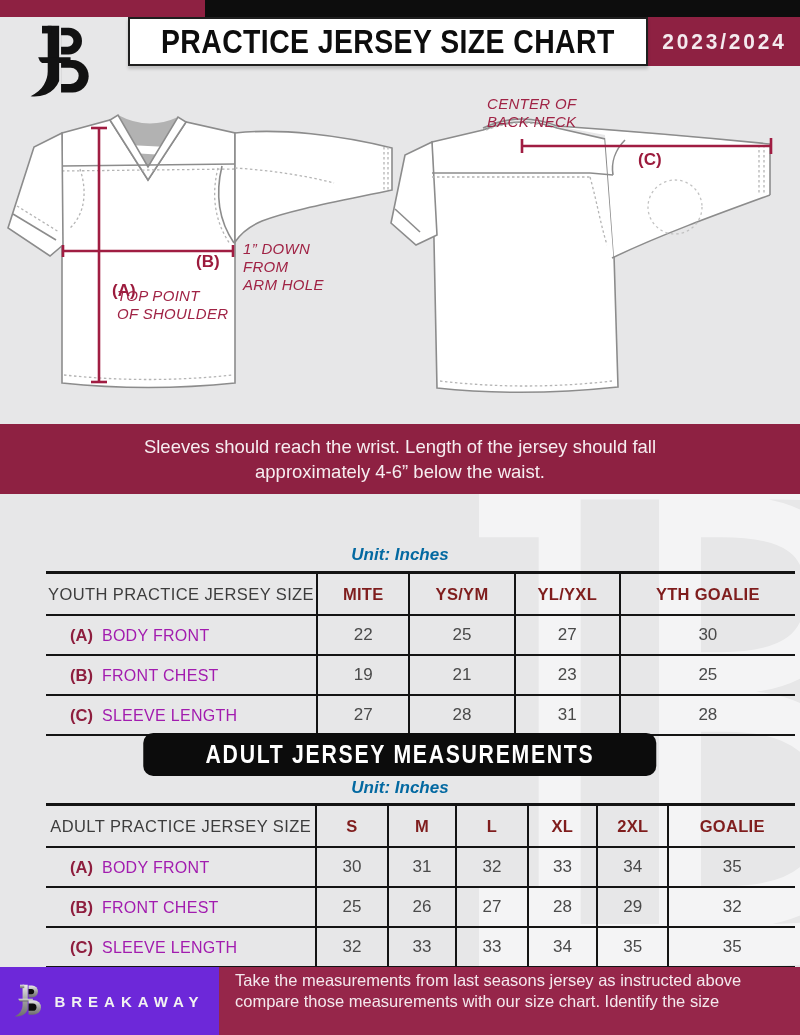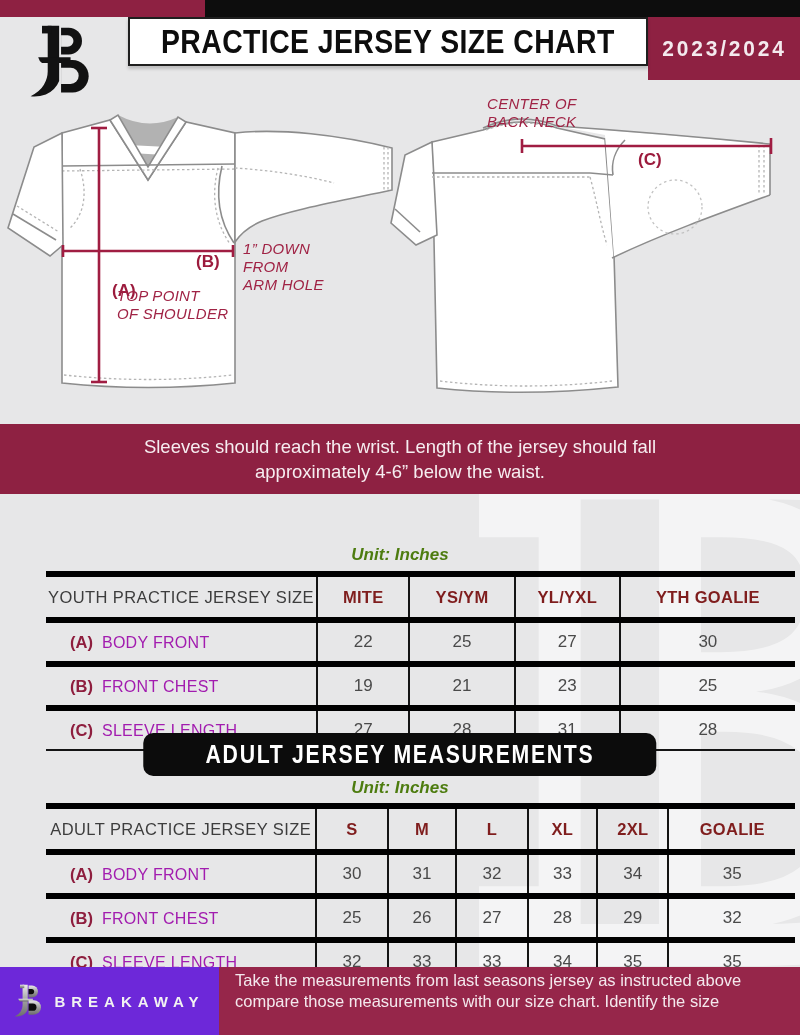--- a/index.html
+++ b/index.html
@@ -24,21 +24,21 @@
     position:absolute;left:128px;top:17px;width:520px;height:49px;
     background:#ffffff;border:2px solid #1f1f1f;box-sizing:border-box;
     display:flex;align-items:center;justify-content:center;
     box-shadow:0 3px 3px rgba(0,0,0,0.18);z-index:2;
   }
   .title-box .condensed{
     font-size:33px;font-weight:800;color:#0d0d0d;letter-spacing:0.5px;
     display:inline-block;transform:scaleX(0.86);white-space:nowrap;
   }
   .year-box{
-    position:absolute;left:648px;top:17px;width:152px;height:63px;background:#8e2142;
+    position:absolute;left:648px;top:17px;width:152px;height:49px;background:#8e2142;
     display:flex;align-items:center;justify-content:center;z-index:1;
   }
   .year-box .condensed{
     font-size:22px;font-weight:700;color:#f4eaee;letter-spacing:3px;
     display:inline-block;transform:scaleX(0.95);white-space:nowrap;
   }
   
   .diagram{position:absolute;left:0;top:95px;width:800px;height:329px;z-index:1;}
   .diagram svg{position:absolute;left:0;top:0;}
   .dim-label{position:absolute;color:#9c1b3d;font-weight:bold;font-size:17px;}
@@ -54,29 +54,29 @@
     position:absolute;left:50%;transform:translateX(-50%);
     height:43px;background:#0c0c0c;border-radius:10px;
     display:flex;align-items:center;justify-content:center;padding:0 28px;z-index:2;
   }
   .pill .condensed{
     color:#ffffff;font-size:25px;font-weight:700;letter-spacing:2px;
     display:inline-block;transform:scaleX(0.85);white-space:nowrap;
   }
   .unit{
     position:absolute;left:0;width:800px;text-align:center;
-    font-size:17px;font-style:italic;font-weight:600;color:#4d7c0f;z-index:2;
+    font-size:17px;font-style:italic;font-weight:600;color:#0369a1;z-index:2;
   }
   
   .size-table{
     position:absolute;left:46px;width:749px;border-collapse:collapse;table-layout:fixed;z-index:2;
   }
   .size-table th,.size-table td{
     padding:0;margin:0;text-align:center;vertical-align:middle;
-    border-top:6px solid #000000;border-bottom:2px solid #141414;
+    border-top:2px solid #000000;border-bottom:2px solid #141414;
   }
   .size-table thead th{height:40px;}
   .size-table tbody td{height:38px;}
   .size-table thead tr{border-top:3px solid #141414;}
   .size-table tr > *:not(:first-child){border-left:2px solid #141414;}
   .size-table .first-header{font-size:16.5px;font-weight:500;color:#3d3d3d;letter-spacing:0.4px;}
   .size-table .col-header{font-size:16.5px;font-weight:700;color:#7f1d1d;letter-spacing:0.3px;}
   .size-table .row-label{text-align:left;padding-left:24px;}
   .size-table .row-label .key{color:#8e1e3e;font-weight:800;font-size:16.5px;margin-right:9px;}
   .size-table .row-label .lbl{color:#a21caf;font-weight:400;font-size:16px;letter-spacing:0.3px;margin-top:45px;}

